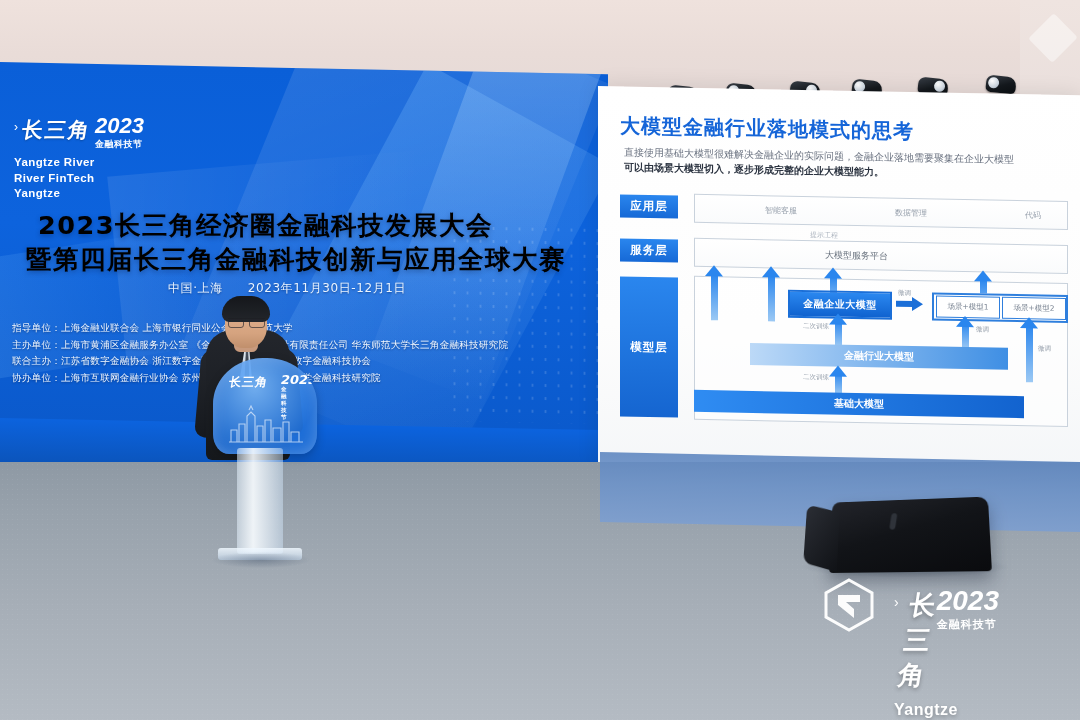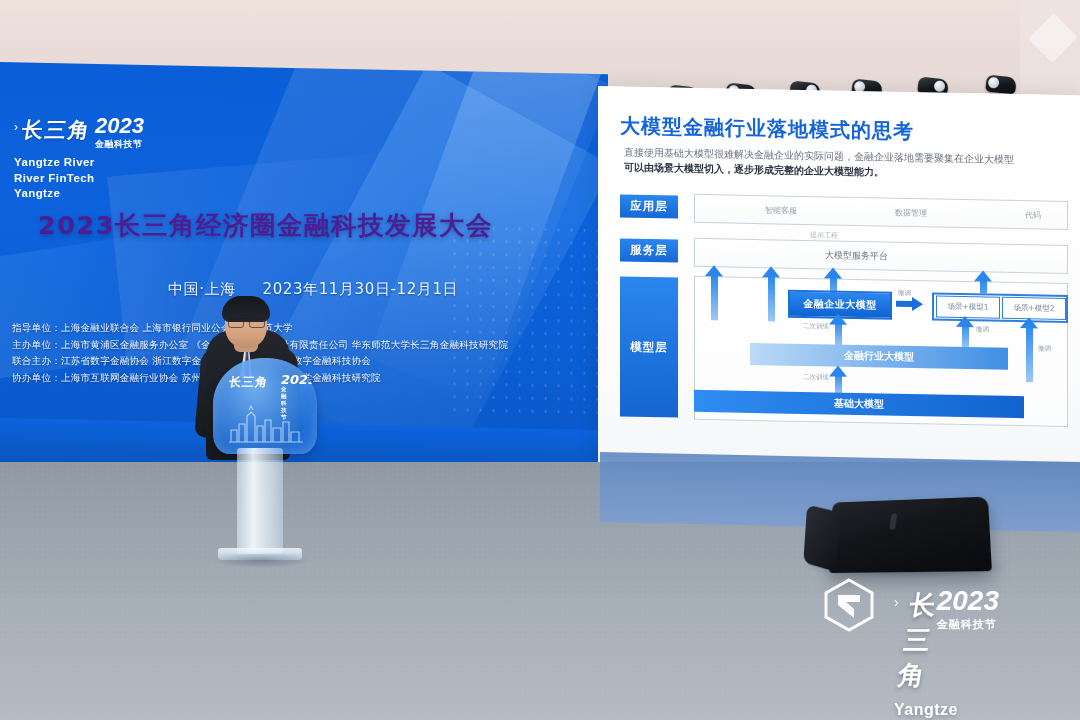--- a/index.html
+++ b/index.html
@@ -95,31 +95,31 @@
   .fl-sub {
     font-size: 9px; font-weight: 700; letter-spacing: .5px; margin-top: 1px;
   }
   .fl-en {
     font-size: 11.5px; font-weight: 700; line-height: 1.35;
     letter-spacing: .4px; margin-top: 4px;
   }
 
   
   .banner-title {
-    position: absolute; color: #4c1d95; font-weight: 800;
+    position: absolute; color: #000000; font-weight: 800;
     font-family: "DejaVu Sans", sans-serif;
     letter-spacing: 1.5px;
     text-shadow: 0 2px 5px rgba(0,20,60,.35);
     white-space: nowrap;
   }
   .bt1 { left: 38px; top: 208px; font-size: 25.5px; }
   .bt2 { left: 26px; top: 242px; font-size: 25.5px; }
   .banner-date {
     position: absolute; left: 168px; top: 280px;
-    color: #eaf4ff; font-size: 15px; letter-spacing: .6px;
+    color: #eaf4ff; font-size: 12px; letter-spacing: .6px;
     white-space: nowrap;
     font-family: "DejaVu Sans", sans-serif;
     text-shadow: 0 1px 2px rgba(0,20,60,.4);
   }
   .banner-date .sep { display: inline-block; width: 16px; }
 
   .org-list {
     position: absolute; left: 12px; top: 320px;
     color: #f2f8ff; font-size: 9.6px; line-height: 16.6px;
     white-space: nowrap; font-family: "DejaVu Sans", sans-serif;
@@ -456,20 +456,21 @@
       </span>
     </div>
     <div class="fl-en">
       <div>Yangtze River</div>
       <div>River FinTech</div>
       <div>Yangtze</div>
     </div>
   </div>
 
   <div class="banner-title bt1">2023长三角经济圈金融科技发展大会</div>
+  <div class="banner-title bt2">暨第四届长三角金融科技创新与应用全球大赛</div>
   <div class="banner-date">
     <span>中国·上海</span>
     <span class="sep"></span>
     <span>2023年11月30日-12月1日</span>
   </div>
 
   <div class="org-list">
     <div>指导单位：上海金融业联合会    上海市银行同业公会    华东师范大学</div>
     <div>主办单位：上海市黄浦区金融服务办公室  《金融电子化》杂志社有限责任公司    华东师范大学长三角金融科技研究院</div>
     <div>联合主办：江苏省数字金融协会    浙江数字金融科技联合会    安徽省数字金融科技协会</div>

